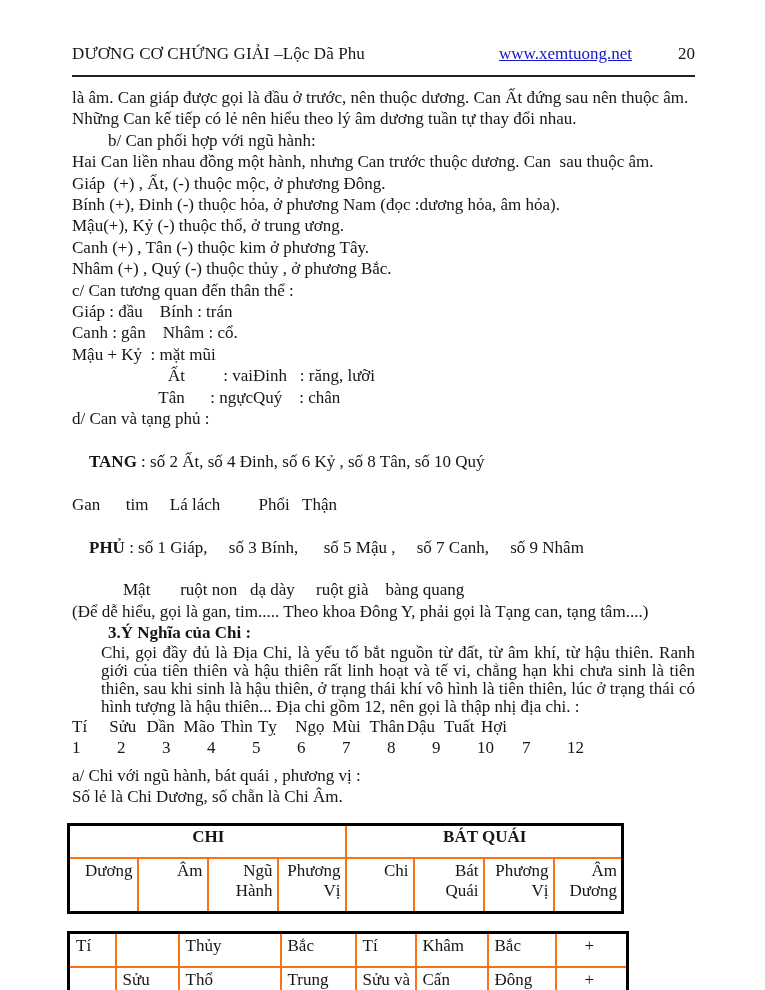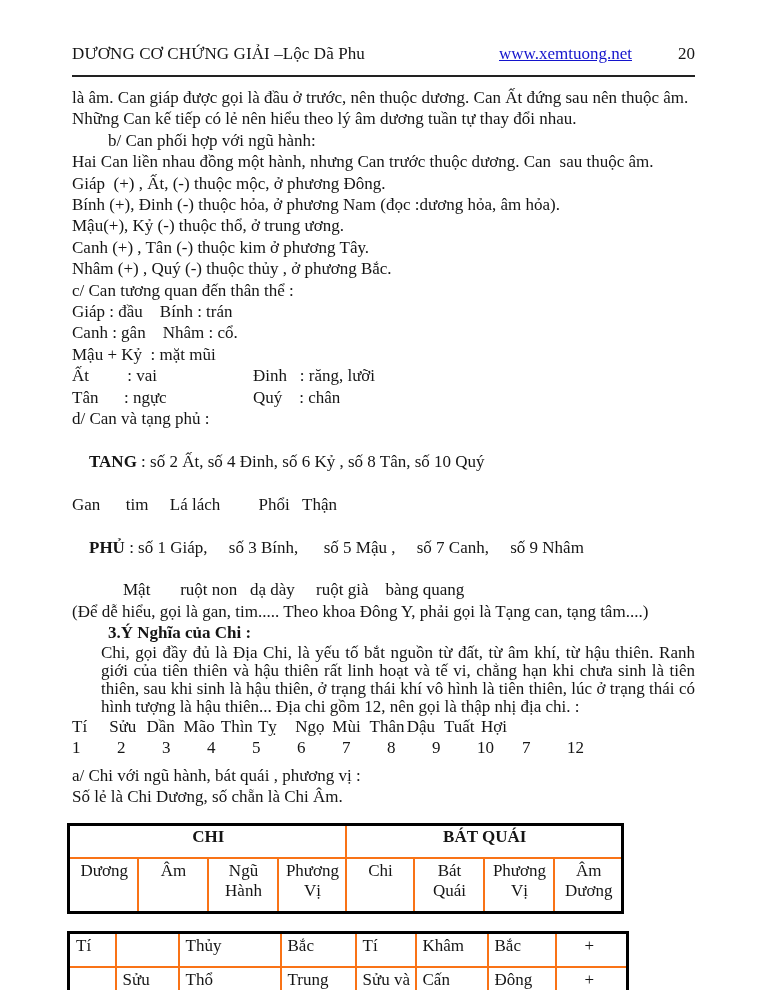--- a/index.html
+++ b/index.html
@@ -18,42 +18,42 @@
   .hdr { display: flex; align-items: baseline; white-space: pre; }
   .hdr-title { letter-spacing: 0.1px; }
   .hdr-link { margin-left: auto; color: #1414cc; text-decoration: underline; cursor: pointer; }
   .hdr-page { margin-left: 46px; text-align: center; }
   .rule { border: none; border-top: 2px solid #222; margin: 11px 0 10px 0; }
 
   
   .ln { white-space: pre; line-height: 21.4px; }
   .indent { padding-left: 36px; }
   .b { font-weight: bold; }
-  .two-col { display: flex; }
+  .two-col { display: flex; text-align: right; }
   .two-col .c1 { width: 181px; flex: 0 0 181px; }
 
   .para {
     margin-left: 29px;
     text-align: justify;
     line-height: 18px;
   }
 
   .chi-row { display: flex; line-height: 21.6px; white-space: pre; }
   .chi-row.names span { flex: 0 0 37.2px; width: 37.2px; }
   .chi-row.nums  span { flex: 0 0 45px;  width: 45px; }
 
   .mt6 { margin-top: 6px; }
 
   
   table { border-collapse: collapse; table-layout: fixed; }
   .t1 { margin: 15px 0 0 -5px; border: 3px solid #000; }
   .t2 { margin: 17px 0 0 -5px; border: 3px solid #000; }
   td { border: 2px solid #f97316; vertical-align: top; line-height: 20px; padding: 2px 4px 10px 6px; overflow: hidden; }
   .t1 .grp td { font-weight: bold; text-align: center; height: 26px; padding-top: 1px; }
-  .t1 .cols td { text-align: center; height: 46px; white-space: pre-line; }
+  .t1 .cols td { text-align: right; height: 46px; white-space: pre-line; }
   .t2 td { white-space: pre-line; }
   .t2 tr.r1 td { height: 28px; }
   .t2 tr.r2 td { height: 41px; }
   .t2 td.plus { text-align: center; padding-left: 0; }
 </style>
 </head>
 <body>
 
 <div class="page">
 

